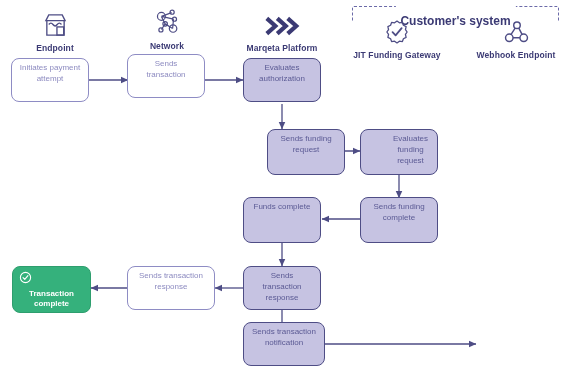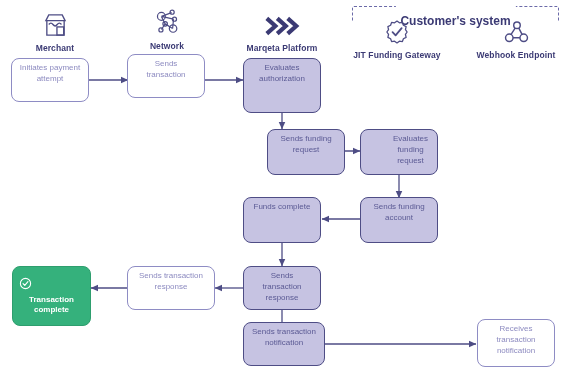--- a/index.html
+++ b/index.html
@@ -104,21 +104,21 @@
 
   <div class="col-head" style="left:-5px;top:6px;">
     <div class="ico">
       <svg width="25" height="26" viewBox="0 0 26 27" fill="none" stroke="#4e4d85" stroke-width="1.4">
         <path d="M4 9 L4 24 L22 24 L22 9"></path>
         <path d="M3 9 L6 3 L20 3 L23 9 Z"></path>
         <path d="M6 13 q2.2,-3 4.4,0 q2.2,3 4.4,0 q2.2,-3 4.4,0"></path>
         <rect x="14.5" y="15.5" width="7" height="8.5"></rect>
       </svg>
     </div>
-    <div class="cap">Merchant</div>
+    <div class="cap">Endpoint</div>
   </div>
 
   <div class="col-head" style="left:107px;top:4px;">
     <div class="ico">
       <svg width="28" height="28" viewBox="0 0 30 30" fill="none" stroke="#4e4d85" stroke-width="1.3">
         <path d="M9 9 L20 5 M9 9 L22 12 M9 9 L13 17 M13 17 L21 22 M13 17 L9 23 M22 12 L21 22"></path>
         <circle cx="9" cy="9" r="4.2"></circle>
         <circle cx="20.5" cy="4.5" r="2.2"></circle>
         <circle cx="23" cy="12" r="2.2"></circle>
         <circle cx="13" cy="17" r="2.4"></circle>
@@ -163,59 +163,56 @@
   </div>
 
   <div class="node plain" style="left:11px;top:58px;width:78px;height:44px;">
     <span class="txt">Initiates payment attempt</span>
   </div>
 
   <div class="node plain" style="left:127px;top:54px;width:78px;height:44px;">
     <span class="txt">Sends transaction</span>
   </div>
 
-  <div class="node filled" style="left:243px;top:58px;width:78px;height:55px;">
+  <div class="node filled" style="left:243px;top:58px;width:78px;height:44px;">
     <span class="txt">Evaluates authorization</span>
   </div>
 
   <div class="node filled" style="left:243px;top:129px;width:78px;height:46px;margin-left:24px;">
     <span class="txt">Sends funding request</span>
   </div>
 
   <div class="node filled" style="left:360px;top:129px;width:78px;height:46px;padding-left:29px;">
     <span class="txt">Evaluates funding request</span>
   </div>
 
   <div class="node filled" style="left:360px;top:197px;width:78px;height:46px;">
-    <span class="txt">Sends funding account</span>
+    <span class="txt">Sends funding complete</span>
   </div>
 
   <div class="node filled" style="left:243px;top:197px;width:78px;height:46px;">
     <span class="txt">Funds complete</span>
   </div>
 
   <div class="node filled" style="left:243px;top:266px;width:78px;height:44px;">
     <span class="txt">Sends transaction response</span>
   </div>
 
   <div class="node plain" style="left:127px;top:266px;width:88px;height:44px;">
     <span class="txt">Sends transaction response</span>
   </div>
 
-  <div class="node green" style="left:12px;top:266px;width:79px;height:60px;">
+  <div class="node green" style="left:12px;top:266px;width:79px;height:47px;">
     <span class="tick">
       <svg width="13" height="13" viewBox="0 0 16 16" fill="none" stroke="#ffffff" stroke-width="1.3">
         <circle cx="8" cy="8" r="6.3"></circle>
         <path d="M5 8.2 L7.1 10.4 L11 5.8" stroke-width="1.4" stroke-linecap="round" stroke-linejoin="round"></path>
       </svg>
     </span>
     <span class="txt">Transaction complete</span>
   </div>
 
   <div class="node filled" style="left:243px;top:322px;width:82px;height:44px;">
     <span class="txt">Sends transaction notification</span>
   </div>
 
-  <div class="node plain" style="left:477px;top:319px;width:78px;height:48px;">
-    <span class="txt">Receives transaction notification</span>
-  </div>
 
 </div>
 
 </body></html>

